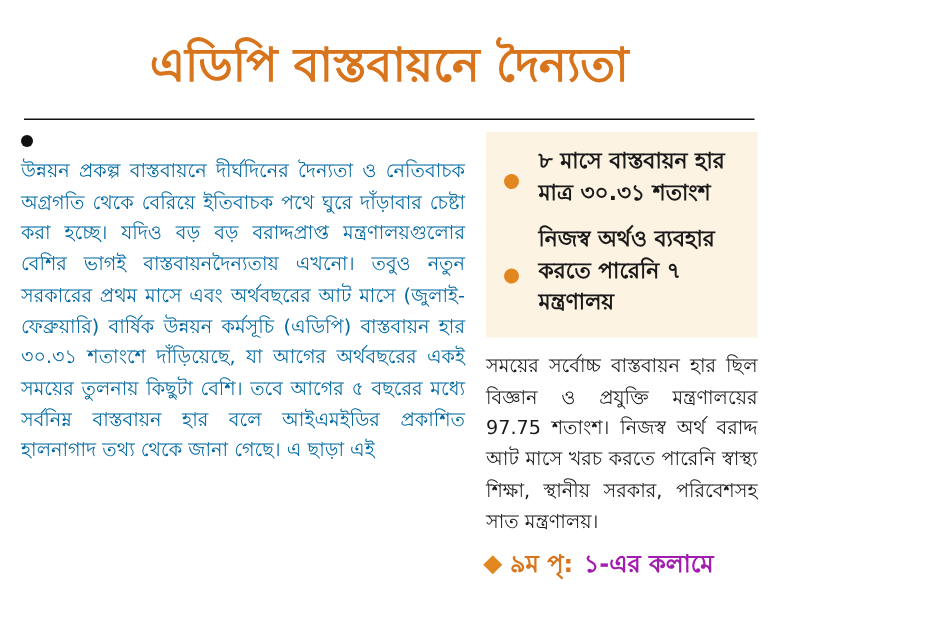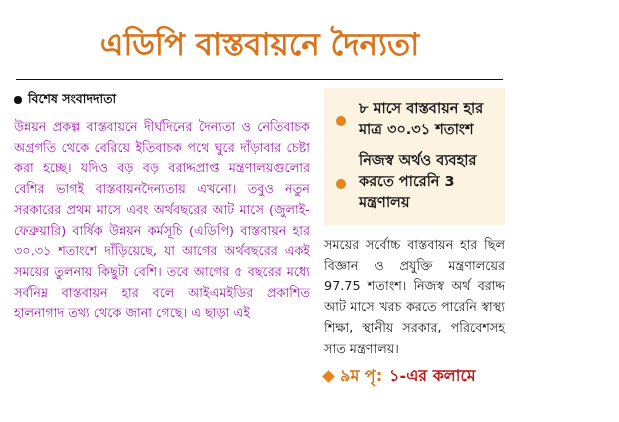--- a/index.html
+++ b/index.html
@@ -74,21 +74,21 @@
     background: #111;
     display: inline-block;
     flex: 0 0 8px;
   }
 
   .body-text {
     font-size: 12.8px;
     line-height: 1.62;
     text-align: justify;
     text-justify: inter-word;
-    color: #a21caf;
+    color: #0369a1;
     font-family: "DejaVu Sans", "Liberation Sans", sans-serif;
   }
   .body-text p { margin: 0 0 4px 0; }
 
   
   .highlight {
     background: #fdf3e2;
     border: 0;
     padding: 10px 12px 12px 12px;
     box-sizing: border-box;
@@ -137,55 +137,54 @@
   }
   .jumpline .sq {
     width: 9px;
     height: 9px;
     background: #e2861f;
     display: inline-block;
     flex: 0 0 9px;
     transform: rotate(45deg);
   }
   .jumpline .jl-label { color: #d8741c; }
-  .jumpline .jl-ref { color: #b91c1c; text-align: center; }
+  .jumpline .jl-ref { color: #a21caf; text-align: center; }
 </style>
 </head>
 <body>
 
 <div class="page">
 
   <div class="headline">
     <span class="l1">এডিপি বাস্তবায়নে দৈন্যতা</span>
   </div>
 
   <hr class="rule">
 
   <div class="content">
 
     <div class="col-left">
       <div class="byline">
         <span class="dot"></span>
-        <span>বিশেষ সংবাদদাতা</span>
       </div>
       <div class="body-text">
         <p>উন্নয়ন প্রকল্প বাস্তবায়নে দীর্ঘদিনের দৈন্যতা ও নেতিবাচক অগ্রগতি থেকে বেরিয়ে ইতিবাচক পথে ঘুরে দাঁড়াবার চেষ্টা করা হচ্ছে। যদিও বড় বড় বরাদ্দপ্রাপ্ত মন্ত্রণালয়গুলোর বেশির ভাগই বাস্তবায়নদৈন্যতায় এখনো। তবুও নতুন সরকারের প্রথম মাসে এবং অর্থবছরের আট মাসে (জুলাই-ফেব্রুয়ারি) বার্ষিক উন্নয়ন কর্মসূচি (এডিপি) বাস্তবায়ন হার ৩০.৩১ শতাংশে দাঁড়িয়েছে, যা আগের অর্থবছরের একই সময়ের তুলনায় কিছুটা বেশি। তবে আগের ৫ বছরের মধ্যে সর্বনিম্ন বাস্তবায়ন হার বলে আইএমইডির প্রকাশিত হালনাগাদ তথ্য থেকে জানা গেছে। এ ছাড়া এই</p>
       </div>
     </div>
 
     <div class="col-right">
 
       <div class="highlight">
         <div class="bullet-row">
           <span class="bullet-dot"></span>
           <span class="bullet-text">৮ মাসে বাস্তবায়ন হার মাত্র ৩০.৩১ শতাংশ</span>
         </div>
         <div class="bullet-row">
           <span class="bullet-dot"></span>
-          <span class="bullet-text">নিজস্ব অর্থও ব্যবহার করতে পারেনি 3 মন্ত্রণালয়</span>
+          <span class="bullet-text">নিজস্ব অর্থও ব্যবহার করতে পারেনি ৭ মন্ত্রণালয়</span>
         </div>
       </div>
 
       <div class="right-body">
         <p>সময়ের সর্বোচ্চ বাস্তবায়ন হার ছিল বিজ্ঞান ও প্রযুক্তি মন্ত্রণালয়ের 97.75 শতাংশ। নিজস্ব অর্থ বরাদ্দ আট মাসে খরচ করতে পারেনি স্বাস্থ্য শিক্ষা, স্থানীয় সরকার, পরিবেশসহ সাত মন্ত্রণালয়।</p>
       </div>
 
       <div class="jumpline">
         <span class="sq"></span>
         <span class="jl-label">৯ম পৃ:</span>

